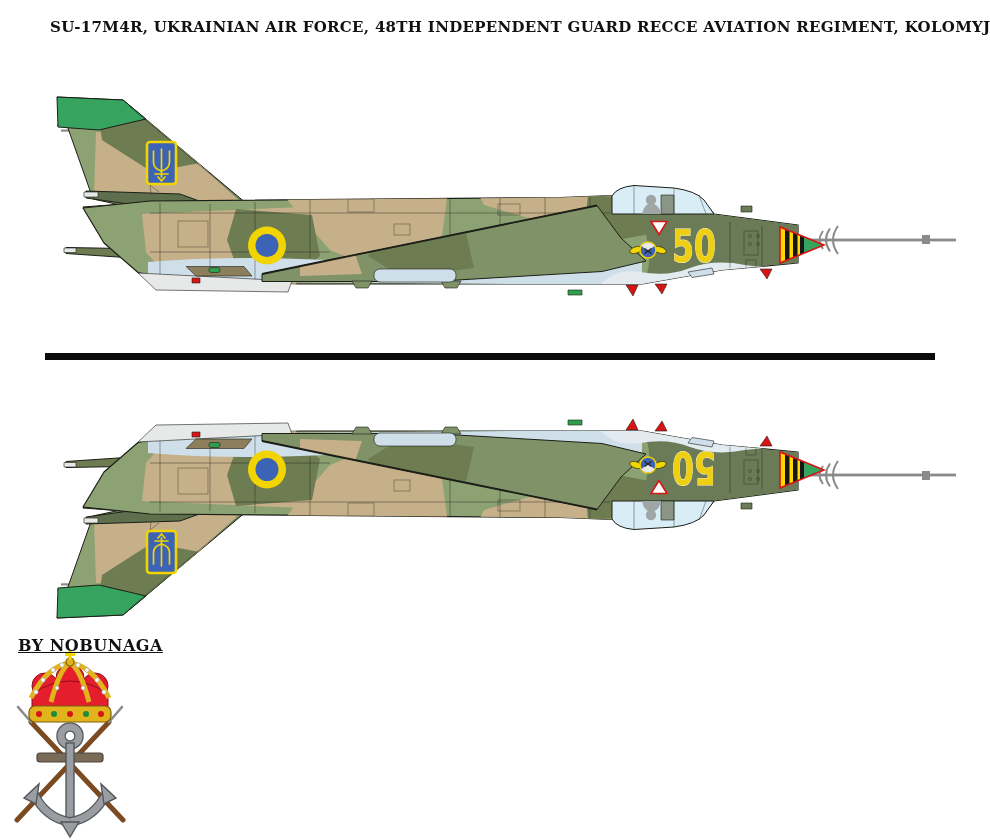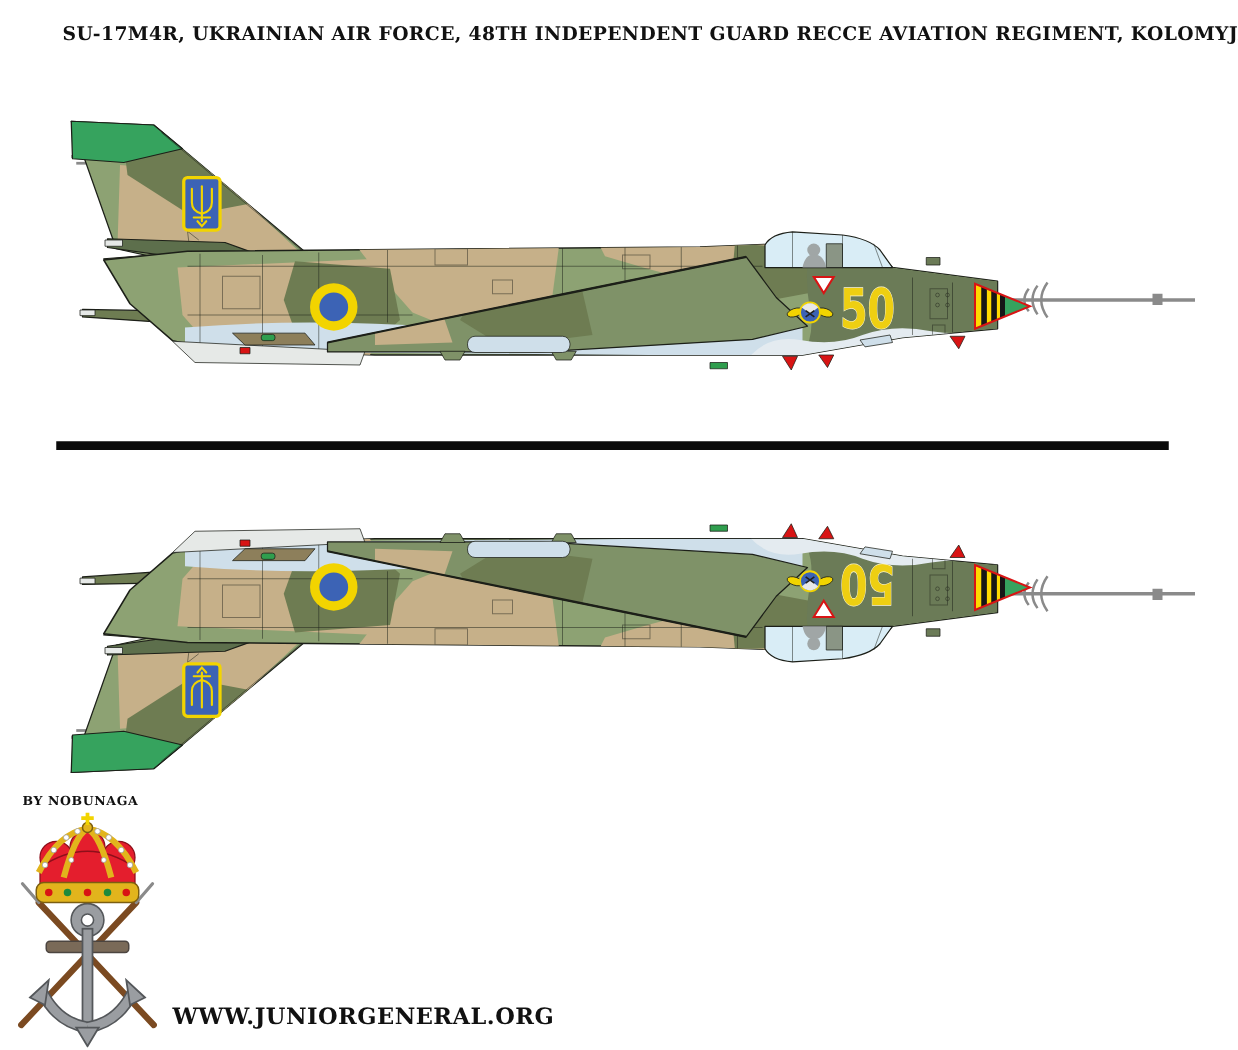--- a/index.html
+++ b/index.html
@@ -1,20 +1,20 @@
 <!DOCTYPE html>
 <html style="--outline: #1c1f18; --olive: #8da273; --olive_dark: #6e7c52; --olive_gray: #7f9268; --olive_deep: #5d6f4c; --nose_green: #6b7b57; --tan: #c6b089; --green_tip: #36a35e; --underside: #cfdfea; --underside_pale: #e4ebf0; --gray_light: #e6e9e7; --canopy: #d9edf6; --pilot_gray: #a0a6a6; --seat_green: #8a9585; --yellow: #f2d400; --num_yellow: #eecf12; --cone_yellow: #ffd900; --blue: #3c63b5; --red: #d81414; --green_accent: #2f9e4e; --metal_gray: #8a8a8a; --brown: #8d7f5b; --crown_red: #e41e2d; --crown_gold: #e2b41c; --anchor_gray: #9a9da1; --anchor_dark: #54575a; --rifle_brown: #7b4a21;"><head>
 <meta charset="utf-8">
 <style>
   html,body{margin:0;padding:0;background:#fff;}
   #stage{position:relative;width:990px;height:840px;background:#fff;overflow:hidden;
          font-family:"DejaVu Serif",serif;}
   .stencil{position:absolute;color:#111;font-weight:bold;white-space:nowrap;}
   #title{left:50px;top:18px;font-size:15px;letter-spacing:.3px;}
-  #credit{left:18px;top:636px;font-size:10px;letter-spacing:.5px;}
+  #credit{left:18px;top:636px;font-size:16px;letter-spacing:.5px;text-decoration:underline;}
   #siteurl{left:138px;top:803px;font-size:18px;letter-spacing:.4px;}
   svg{position:absolute;left:0;top:0;}
   
   .f-olive{fill:var(--olive)} .f-tan{fill:var(--tan)} .f-olivedark{fill:var(--olive_dark)}
   .f-olivegray{fill:var(--olive_gray)} .f-olivedeep{fill:var(--olive_deep)} .f-nose{fill:var(--nose_green)}
   .f-greentip{fill:var(--green_tip)} .f-underside{fill:var(--underside)} .f-palenose{fill:var(--underside_pale)}
   .f-graylight{fill:var(--gray_light)} .f-canopy{fill:var(--canopy)} .f-pilot{fill:var(--pilot_gray)}
   .f-seat{fill:var(--seat_green)} .f-yellow{fill:var(--yellow)} .f-blue{fill:var(--blue)}
   .f-red{fill:var(--red)} .f-metal{fill:var(--metal_gray)} .f-brown{fill:var(--brown)}
   .f-white{fill:#ffffff} .f-black{fill:#161616} .f-coneyellow{fill:var(--cone_yellow)}
@@ -267,14 +267,13 @@
         <circle cx="34" cy="64" r="3" fill="#d81414"></circle>
           <circle cx="49" cy="64" r="3" fill="#1d8a3c"></circle>
         <circle cx="65" cy="64" r="3" fill="#d81414"></circle>
           <circle cx="81" cy="64" r="3" fill="#1d8a3c"></circle>
         <circle cx="96" cy="64" r="3" fill="#d81414"></circle>
       </g>
     </g>
   </svg>
 
   <div id="credit" class="stencil">BY NOBUNAGA</div>
-  <div id="siteurl" class="stencil">WWW.JUNIORGENERAL.ORG</div>
 </div>
 
 </body></html>

